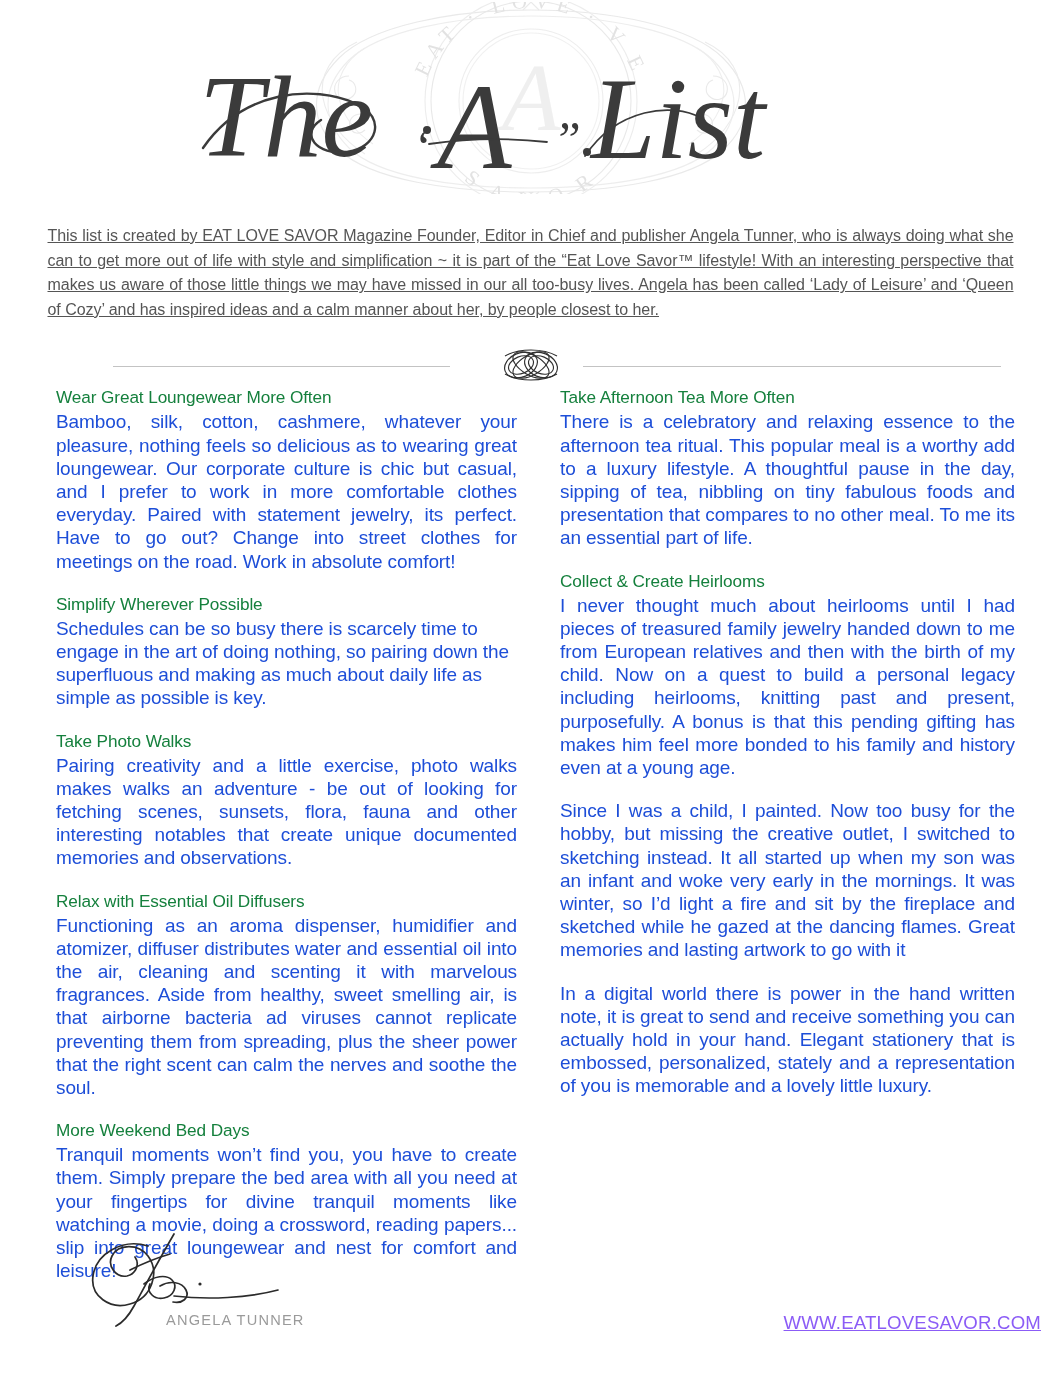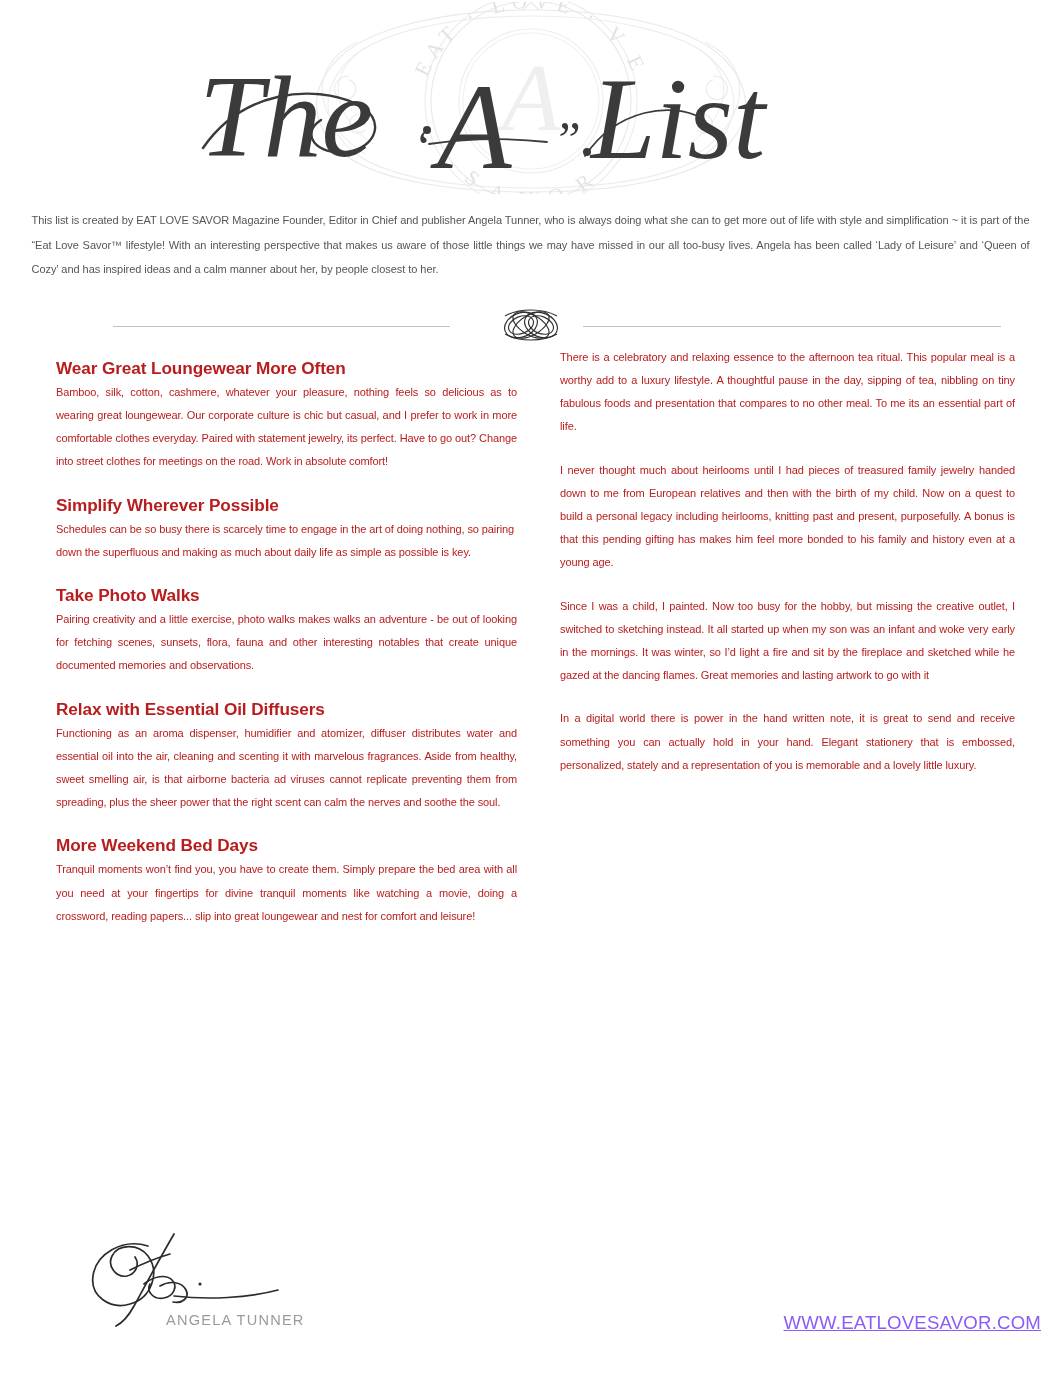--- a/index.html
+++ b/index.html
@@ -41,26 +41,27 @@
     text-align: center;
   }
 
   
   .intro {
     margin: 0 auto;
     padding: 12px 0 0 0;
     width: 998px;
   }
   .intro p {
-    margin: 0;
-    font-size: 11px;
+    margin: 16px;
+    font-size: 16px;
     line-height: 24.6px;
     text-align: justify;
     color: #555555;
     letter-spacing: -0.05px;
+    text-decoration: underline;
   }
 
   
   .divider {
     width: 1061px;
     height: 48px;
     position: relative;
     margin-top: 16px;
   }
   .divider .rule {
@@ -90,32 +91,32 @@
     position: absolute;
     top: 0;
   }
   .col-left  { left: 56px;  width: 461px; }
   .col-right { left: 560px; width: 455px; }
 
   .entry { margin: 0 0 20px 0; }
   .entry:last-child { margin-bottom: 0; }
 
   .entry-title {
-    margin: 11px 0 1px 0;
+    margin: 0 0 1px 0;
     font-size: 17.2px;
-    font-weight: bold;
+    font-weight: normal;
     line-height: 23px;
-    color: #b91c1c;
+    color: #15803d;
     letter-spacing: -0.1px;
   }
   .entry-body {
     margin: 0;
-    font-size: 11px;
+    font-size: 19px;
     line-height: 23.2px;
-    color: #b91c1c;
+    color: #1d4ed8;
     text-align: justify;
     letter-spacing: -0.1px;
   }
   .entry-body.align-left { text-align: left; }
 
   
   .footer {
     position: absolute;
     left: 0;
     bottom: 0;
@@ -273,24 +274,26 @@
     <article class="entry">
       <h2 class="entry-title">More Weekend Bed Days</h2>
       <p class="entry-body">Tranquil moments won’t find you, you have to create them. Simply prepare the bed area with all you need at your fingertips for divine tranquil moments like watching a movie, doing a crossword, reading papers... slip into great loungewear and nest for comfort and leisure!</p>
     </article>
 
   </div>
 
   <div class="col col-right">
 
     <article class="entry">
+      <h2 class="entry-title">Take Afternoon Tea More Often</h2>
       <p class="entry-body">There is a celebratory and relaxing essence to the afternoon tea ritual. This popular meal is a worthy add to a luxury lifestyle. A thoughtful pause in the day, sipping of tea, nibbling on tiny fabulous foods and presentation that compares to no other meal. To me its an essential part of life.</p>
     </article>
 
     <article class="entry">
+      <h2 class="entry-title">Collect &amp; Create Heirlooms</h2>
       <p class="entry-body">I never thought much about heirlooms until I had pieces of treasured family jewelry handed down to me from European relatives and then with the birth of my child. Now on a quest to build a personal legacy including heirlooms, knitting past and present, purposefully. A bonus is that this pending gifting has makes him feel more bonded to his family and history even at a young age.</p>
     </article>
 
     <article class="entry">
       <p class="entry-body">Since I was a child, I painted. Now too busy for the hobby, but missing the creative outlet, I switched to sketching instead. It all started up when my son was an infant and woke very early in the mornings. It was winter, so I’d light a fire and sit by the fireplace and sketched while he gazed at the dancing flames. Great memories and lasting artwork to go with it</p>
     </article>
 
     <article class="entry">
     </article>
 

